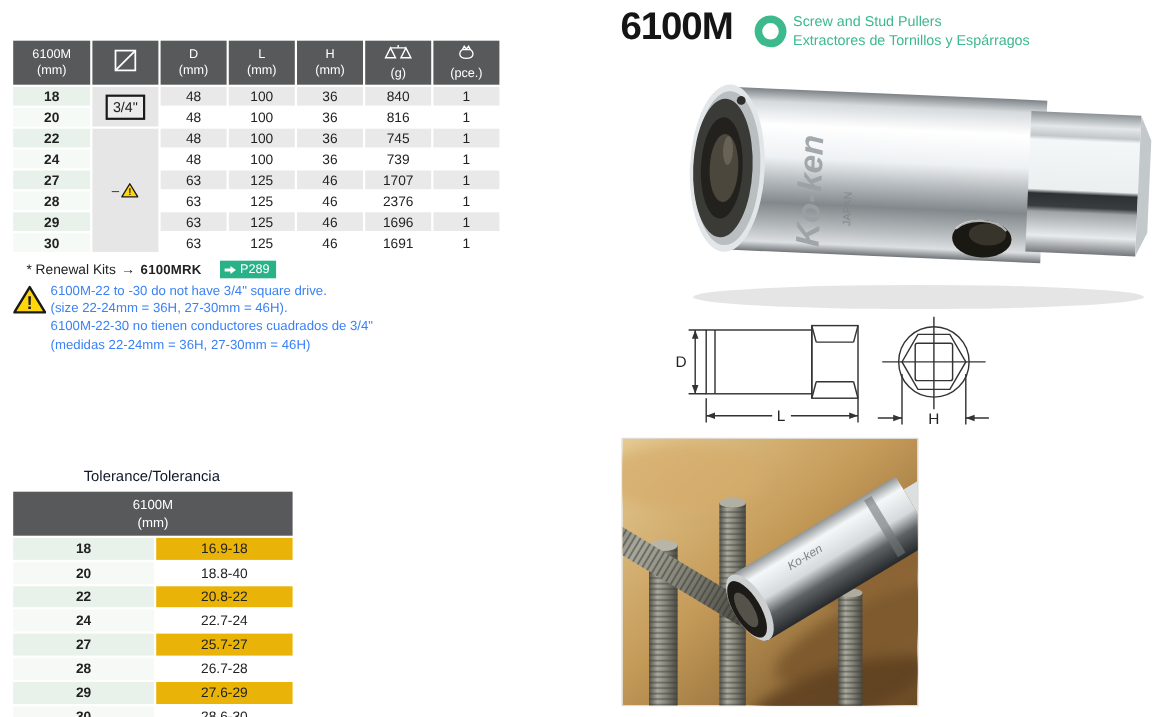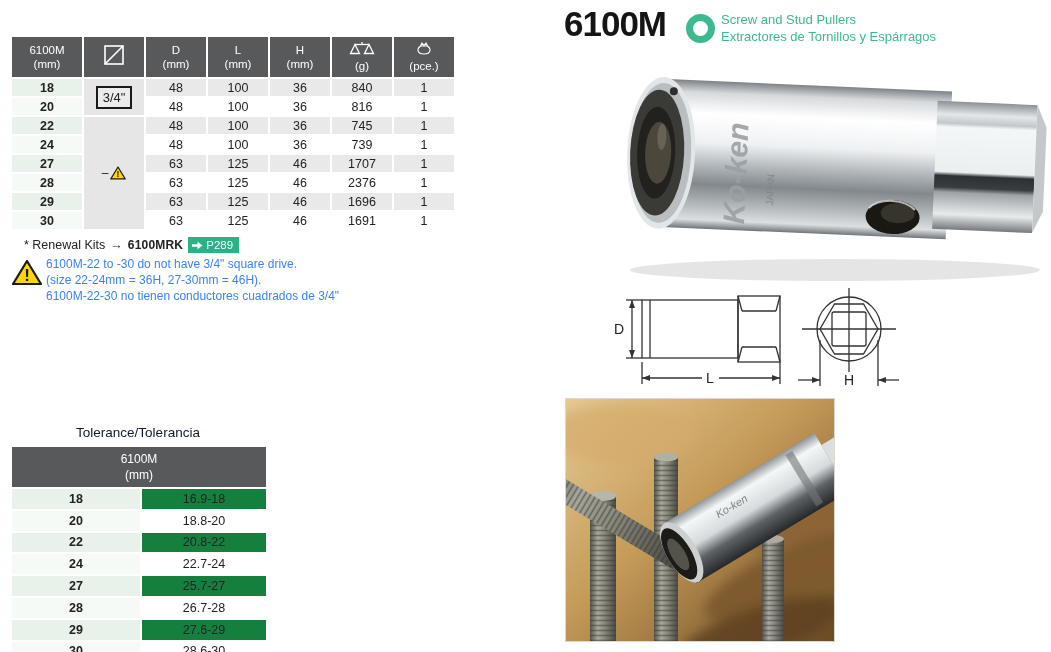--- a/index.html
+++ b/index.html
@@ -16,35 +16,35 @@
   .c-size{font-weight:bold;}
   .r-a .c-size{background:#e8f2ea;} .r-b .c-size{background:#f5faf6;}
   .r-a .c-data{background:#e9e9e9;} .r-b .c-data{background:#ffffff;}
   .c-drive{background:#e6e6e6;}
   .drive-box{display:inline-block;border:2px solid #1a1a1a;padding:2px 5px;font-size:13px;background:#ececec;}
   .drive-none{display:inline-flex;align-items:center;gap:2px;font-size:12px;}
   
   .renewal{position:absolute;left:24px;top:237px;font-size:12.5px;color:#222;display:flex;align-items:center;gap:5px;}
   .renewal b{font-size:12px;letter-spacing:0.2px;}
   .badge{display:inline-flex;align-items:center;gap:3px;background:#29b187;color:#fff;
-    font-size:11.5px;padding:2px 6px 2px 4px;margin-left:0;cursor:pointer;}
+    font-size:11.5px;padding:2px 6px 2px 4px;margin-left:12px;cursor:pointer;}
   
   .notes{position:absolute;left:12px;top:256px;width:445px;}
   .warn-big{position:absolute;left:0;top:3px;}
   .note-block{margin-left:34px;font-size:12px;color:#3b82f6;line-height:1.35;}
   .note-block + .note-block{}
   
   .tol-title{position:absolute;left:10px;top:425px;width:256px;text-align:center;font-size:13.5px;color:#0f172a;}
   .tol-table{position:absolute;left:10px;top:445px;border-collapse:separate;border-spacing:2px;}
   .tol-table th{background:#58595b;color:#fff;font-weight:normal;font-size:12px;line-height:1.35;height:38px;text-align:center;}
   .tol-table td{height:17.8px;text-align:center;font-size:12.5px;vertical-align:middle;}
   .t-size{width:126px;font-weight:bold;}
   .t-range{width:122px;}
   .tr-a .t-size{background:#e8f2ea;} .tr-b .t-size{background:#f5faf6;}
-  .tr-a .t-range{background:#15803d;} .tr-b .t-range{background:#ffffff;}
+  .tr-a .t-range{background:#eab308;} .tr-b .t-range{background:#ffffff;}
   
   .model-title{position:absolute;left:564px;top:4px;font-size:35px;font-weight:bold;letter-spacing:-1px;color:#151515;}
   .ring{position:absolute;left:686px;top:14px;width:15px;height:15px;border:7px solid #3cba8e;border-radius:50%;}
   .subtitle{position:absolute;left:721px;top:12px;font-size:13px;line-height:1.3;color:#3cb98d;}
   
   .photo-main{position:absolute;left:595px;top:56px;width:456px;height:236px;}
   .diagram{position:absolute;left:602px;top:286px;width:300px;height:110px;}
   .photo-app{position:absolute;left:565px;top:398px;width:270px;height:244px;border:1px solid #ddd8cf;box-sizing:border-box;}
   .photo-app svg{display:block;}
   svg text{font-family:"Liberation Sans", sans-serif;}
@@ -195,41 +195,42 @@
   <svg class="warn-big" width="30" height="27" viewBox="0 0 30 27">
     <polygon points="15,2 29,25 1,25" fill="#ffd60a" stroke="#1a1a1a" stroke-width="2.2" stroke-linejoin="round"></polygon>
     <text x="15" y="22" text-anchor="middle" font-size="17" font-weight="bold" fill="#1a1a1a">!</text>
   </svg>
   <div class="note-block">
     <div>6100M-22 to -30 do not have 3/4" square drive.</div>
     <div>(size 22-24mm = 36H, 27-30mm = 46H).</div>
   </div>
   <div class="note-block">
     <div>6100M-22-30 no tienen conductores cuadrados de 3/4"</div>
+    <div>(medidas 22-24mm = 36H, 27-30mm = 46H)</div>
   </div>
 </div>
 
 <div class="tol-title">Tolerance/Tolerancia</div>
 <table class="tol-table">
   <thead>
     <tr>
       <th colspan="2">
         <div>6100M</div>
         <div>(mm)</div>
       </th>
     </tr>
   </thead>
   <tbody>
     <tr class="tr-a">
         <td class="t-size">18</td>
         <td class="t-range">16.9-18</td>
       </tr>
     <tr class="tr-b">
         <td class="t-size">20</td>
-        <td class="t-range">18.8-20</td>
+        <td class="t-range">18.8-40</td>
       </tr>
     <tr class="tr-a">
         <td class="t-size">22</td>
         <td class="t-range">20.8-22</td>
       </tr>
     <tr class="tr-b">
         <td class="t-size">24</td>
         <td class="t-range">22.7-24</td>
       </tr>
     <tr class="tr-a">

